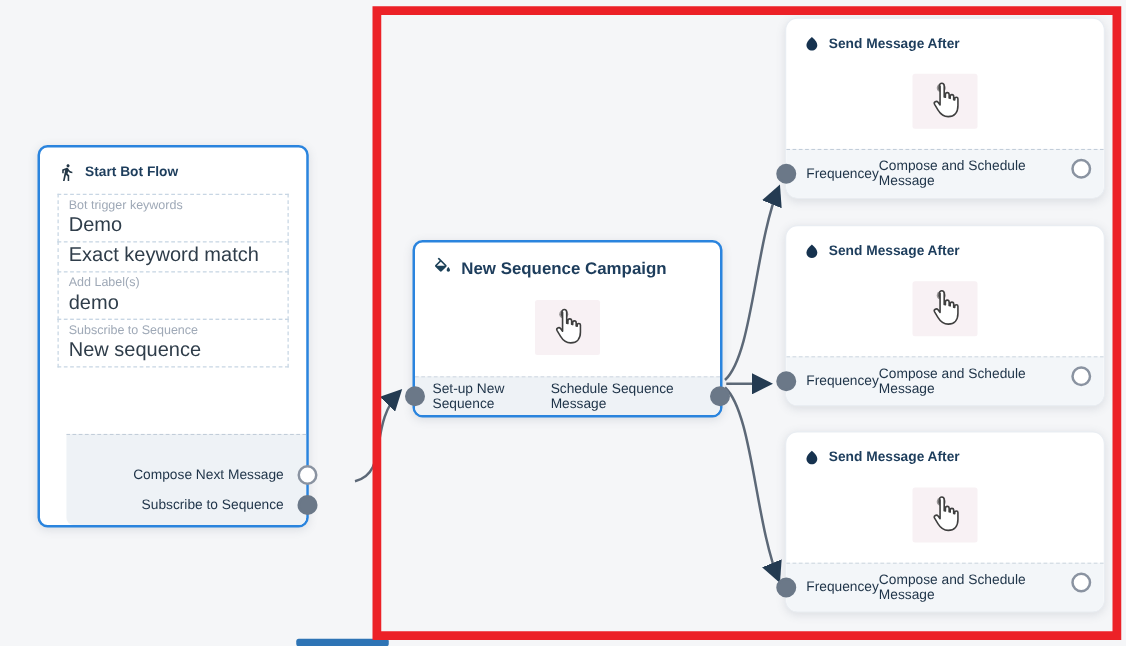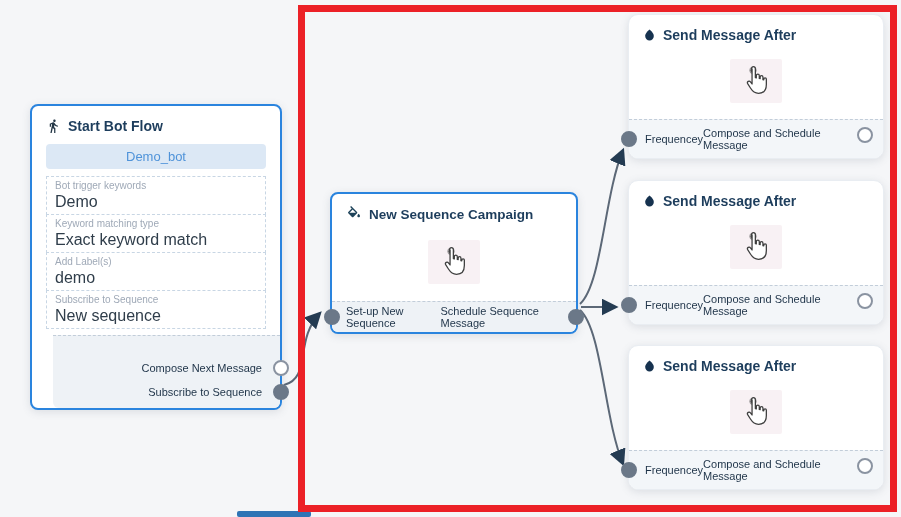--- a/index.html
+++ b/index.html
@@ -5,21 +5,21 @@
   html,body{margin:0;padding:0;}
   body{width:901px;height:517px;overflow:hidden;background:#f5f6f8;
        font-family:"Liberation Sans",sans-serif;position:relative;}
   .canvas{position:absolute;inset:0;}
   svg.edges{position:absolute;left:0;top:0;z-index:1;}
   .node{position:absolute;background:#fff;border-radius:8px;z-index:2;
         box-shadow:0 2px 8px rgba(90,100,120,.16);}
   .node.blue{border:2px solid #2a84de;}
   .node.plain{border:1px solid #e9edf2;border-radius:10px;}
   .node-header{display:flex;align-items:center;gap:7px;padding:12px 14px 8px;
-        font-weight:bold;font-size:14px;color:#1d3d5c;}
+        font-weight:bold;font-size:11px;color:#1d3d5c;}
   .icon{display:inline-flex;flex:0 0 auto;}
   .pill{margin:2px 14px 8px;background:#dce8f5;color:#4f93d9;text-align:center;
         font-size:13px;padding:5px 0;border-radius:4px;cursor:pointer;}
   .fields{margin:2px 14px 12px;}
   .field{border:1px dashed #c8d6e4;padding:2px 8px 4px;margin-top:-1px;background:#fff;}
   .field .flabel{font-size:10px;color:#9fa9b7;line-height:14px;}
   .field .fvalue{font-size:16px;color:#2f3d4a;line-height:17px;}
   .node-footer{position:absolute;left:0;right:0;bottom:0;background:#eef2f6;
         border-top:1px dashed #c2cdd9;border-radius:0 0 6px 6px;}
   .start-footer{height:52px;padding-top:20px;margin-left:21px;}
@@ -59,37 +59,35 @@
       <marker id="arw" viewBox="0 0 10 10" refX="8.5" refY="5" markerWidth="8.5" markerHeight="8.5" orient="auto">
         <path d="M0,0 L10,5 L0,10 z" fill="#243b52"></path>
       </marker>
     </defs>
     <path d="M284,385 C312,378 294,340 320,313" fill="none" stroke="#5c6877" stroke-width="2" marker-end="url(#arw)"></path>
     <path d="M580,304 C602,284 604,196 623,150" fill="none" stroke="#5c6877" stroke-width="2" marker-end="url(#arw)"></path>
     <path d="M581,307 L616,307" fill="none" stroke="#5c6877" stroke-width="2" marker-end="url(#arw)"></path>
     <path d="M580,310 C602,330 604,418 623,464" fill="none" stroke="#5c6877" stroke-width="2" marker-end="url(#arw)"></path>
   </svg>
 
-  <div class="node blue" style="left:30px;top:104px;width:252px;height:306px;box-sizing:border-box;">
+  <div class="node blue" style="left:30px;top:116px;width:217px;height:306px;box-sizing:border-box;">
     <div class="node-header">
       <span class="icon">
         <svg width="15" height="16" viewBox="0 0 24 24" fill="#243746">
           <path d="M13.5 5.5c1.1 0 2-.9 2-2s-.9-2-2-2-2 .9-2 2 .9 2 2 2zM9.8 8.9 7 23h2.1l1.8-8 2.1 2v6h2v-7.5l-2.1-2 .6-3C14.8 12 16.8 13 19 13v-2c-1.9 0-3.5-1-4.3-2.4l-1-1.6c-.4-.6-1-1-1.7-1-.3 0-.5.1-.8.1L6 8.3V13h2V9.6l1.8-.7"></path>
         </svg>
       </span>
       <span>Start Bot Flow</span>
     </div>
-    <div class="pill">Demo_bot</div>
     <div class="fields">
       <div class="field">
         <div class="flabel">Bot trigger keywords</div>
         <div class="fvalue">Demo</div>
       </div>
       <div class="field">
-        <div class="flabel">Keyword matching type</div>
         <div class="fvalue">Exact keyword match</div>
       </div>
       <div class="field">
         <div class="flabel">Add Label(s)</div>
         <div class="fvalue">demo</div>
       </div>
       <div class="field">
         <div class="flabel">Subscribe to Sequence</div>
         <div class="fvalue">New sequence</div>
       </div>

